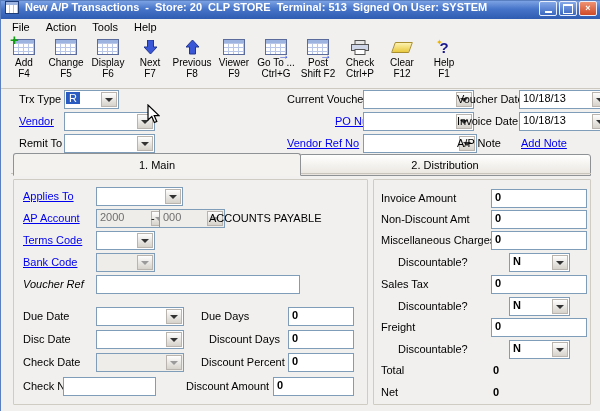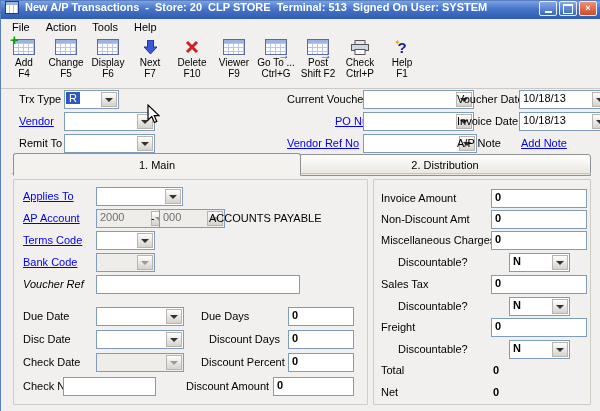--- a/index.html
+++ b/index.html
@@ -125,26 +125,26 @@
       <span class="ticon">
         <svg width="13" height="15">
             <polygon points="3.5,0 9.5,0 9.5,7 13,7 6.5,14 0,7 3.5,7" fill="#3a57d8" stroke="#22368f"></polygon>
           </svg>
       </span>
       <span class="tlabel">Next</span>
       <span class="tkey">F7</span>
     </div>
     <div class="tbtn">
       <span class="ticon">
-        <svg width="14" height="14">
-            <path d="M2 2 L12 12 M12 2 L2 12" stroke="#cc2222" stroke-width="3"></path>
+        <svg width="13" height="15">
+            <polygon points="6.5,0 13,7 9.5,7 9.5,14 3.5,14 3.5,7 0,7" fill="#3a57d8" stroke="#22368f"></polygon>
           </svg>
       </span>
-      <span class="tlabel">Delete</span>
-      <span class="tkey">F10</span>
+      <span class="tlabel">Previous</span>
+      <span class="tkey">F8</span>
     </div>
     <div class="tbtn">
       <span class="ticon">
           <span class="mini-grid"></span>
         </span>
       <span class="tlabel">Viewer</span>
       <span class="tkey">F9</span>
     </div>
     <div class="tbtn">
       <span class="ticon">
@@ -168,20 +168,27 @@
           <rect x="4" y="0.5" width="10" height="4" fill="#e6e6e6" stroke="#555"></rect>
           <rect x="0.5" y="4.5" width="17" height="6" fill="#cfd6e8" stroke="#555"></rect>
           <rect x="4" y="9.5" width="10" height="5" fill="#fff" stroke="#555"></rect>
         </svg>
       </span>
       <span class="tlabel">Check</span>
       <span class="tkey">Ctrl+P</span>
     </div>
     <div class="tbtn">
       <span class="ticon">
+          <span class="eraser"></span>
+        </span>
+      <span class="tlabel">Clear</span>
+      <span class="tkey">F12</span>
+    </div>
+    <div class="tbtn">
+      <span class="ticon">
           <span class="qmark">?</span>
           <span class="qspark">✦</span>
         </span>
       <span class="tlabel">Help</span>
       <span class="tkey">F1</span>
     </div>
   </div>
 
   <span class="lbl" style="left:18px;top:92px;">Trx Type</span>
   <span class="ctl combo" style="left:63px;top:89px;width:34px;">

